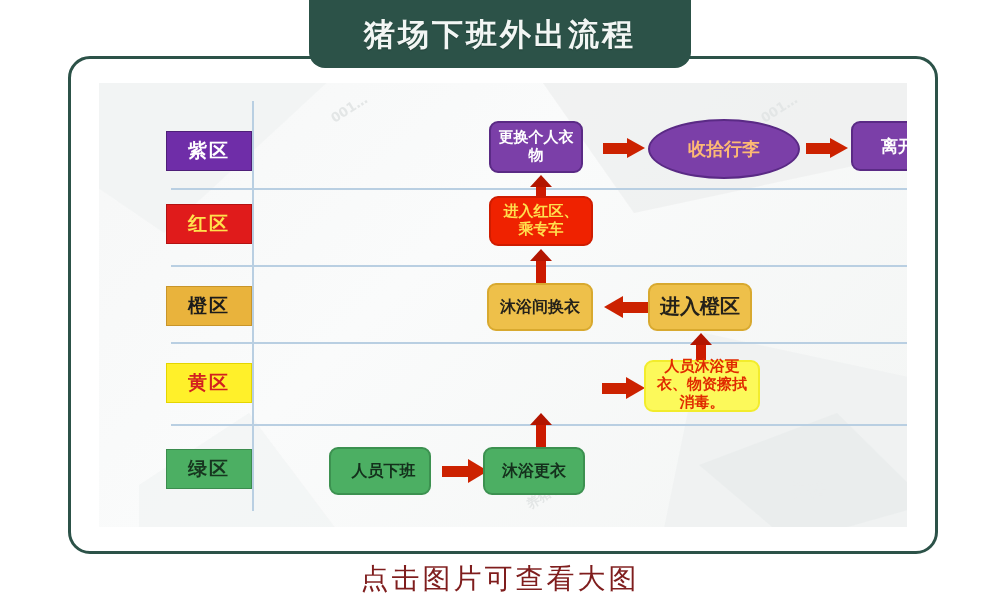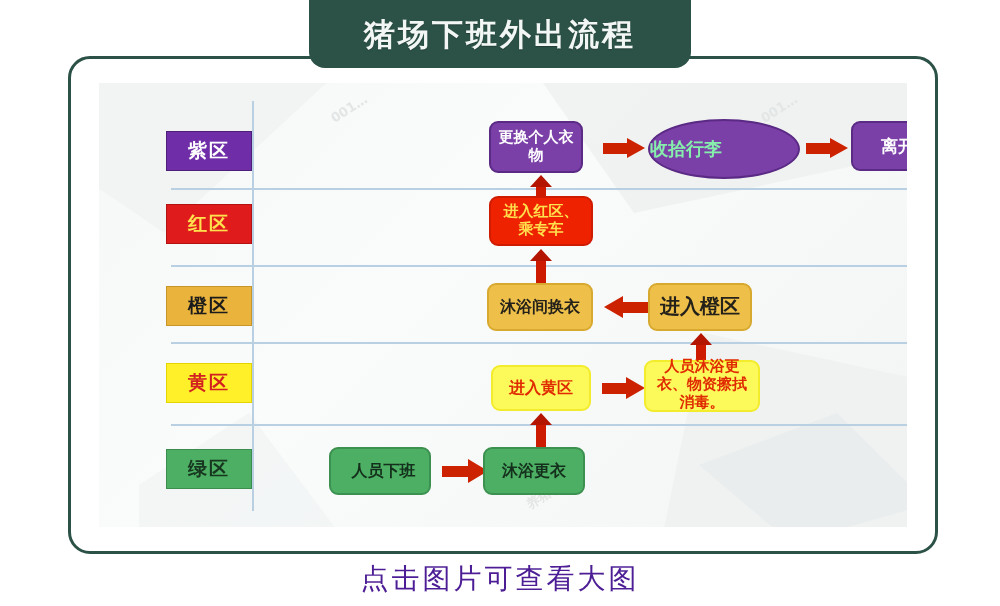--- a/index.html
+++ b/index.html
@@ -76,39 +76,39 @@
     position:absolute;display:flex;align-items:center;justify-content:center;
     text-align:center;box-sizing:border-box;border-radius:9px;
     font-weight:bold;line-height:1.18;padding:2px 6px;
   }
   .n-purple{background:#7b3fa8;color:#ffffff;border:2px solid #5a2a85;}
   .n-red{background:#ef2200;color:#ffe04d;border:2px solid #cf1c00;}
   .n-orange{background:#eec04a;color:#24211a;border:2px solid #d8a92f;}
   .n-yellow{background:#fcf95a;color:#e02a00;border:2px solid #f2ec2c;}
   .n-green{background:#4caf63;color:#14301c;border:2px solid #3c9150;}
   .ellipse{
-    position:absolute;display:flex;align-items:center;justify-content:flex-start;
-    border-radius:50%;background:#7b3fa8;color:#86efac;
+    position:absolute;display:flex;align-items:center;justify-content:center;
+    border-radius:50%;background:#7b3fa8;color:#fdba74;
     border:2px solid #5a2a85;font-weight:bold;text-align:center;
   }
 
   
   .arrow-r,.arrow-l{position:absolute;}
   .arrow-r .shaft,.arrow-l .shaft{position:absolute;background:#cc2200;}
   .arrow-r .head,.arrow-l .head{position:absolute;width:0;height:0;}
   .arrow-u{position:absolute;}
   .arrow-u .shaft{position:absolute;background:#cc1b00;}
   .arrow-u .head{position:absolute;width:0;height:0;
     border-left:11px solid transparent;border-right:11px solid transparent;
     border-bottom:12px solid #b31500;}
 
   
   .caption{
     position:absolute;left:0;top:560px;width:1000px;text-align:center;
-    color:#4c1d95;font-size:28px;letter-spacing:3px;font-weight:normal;
+    color:#7f1d1d;font-size:28px;letter-spacing:3px;font-weight:normal;
   }
 </style>
 </head>
 <body>
 
 <div id="root">
 
   <div class="title-banner">
     <span class="t">猪场下班外出流程</span>
   </div>
@@ -197,23 +197,20 @@
 
       <div class="node n-orange" style="left:549px;top:200px;width:104px;height:48px;font-size:20px;">
         <span>进入橙区</span>
       </div>
 
       <div class="arrow-u" style="left:590px;top:250px;width:24px;height:34px;">
         <div class="shaft" style="left:7px;top:10px;width:10px;height:26px;"></div>
         <div class="head" style="left:1px;top:0;"></div>
       </div>
 
-      <div class="node n-yellow" style="left:392px;top:282px;width:100px;height:46px;font-size:16px;">
-        <span>进入黄区</span>
-      </div>
 
       <div class="arrow-r" style="left:503px;top:294px;width:44px;height:22px;">
         <div class="shaft" style="left:0;top:6px;width:26px;height:11px;"></div>
         <div class="head" style="left:24px;top:0;border-top:11px solid transparent;border-bottom:11px solid transparent;border-left:19px solid #cc2200;"></div>
       </div>
 
       <div class="node n-yellow" style="left:545px;top:277px;width:116px;height:52px;font-size:15px;font-family:Liberation Mono, monospace;">
         <span>人员沐浴更衣、物资擦拭消毒。</span>
       </div>
 

